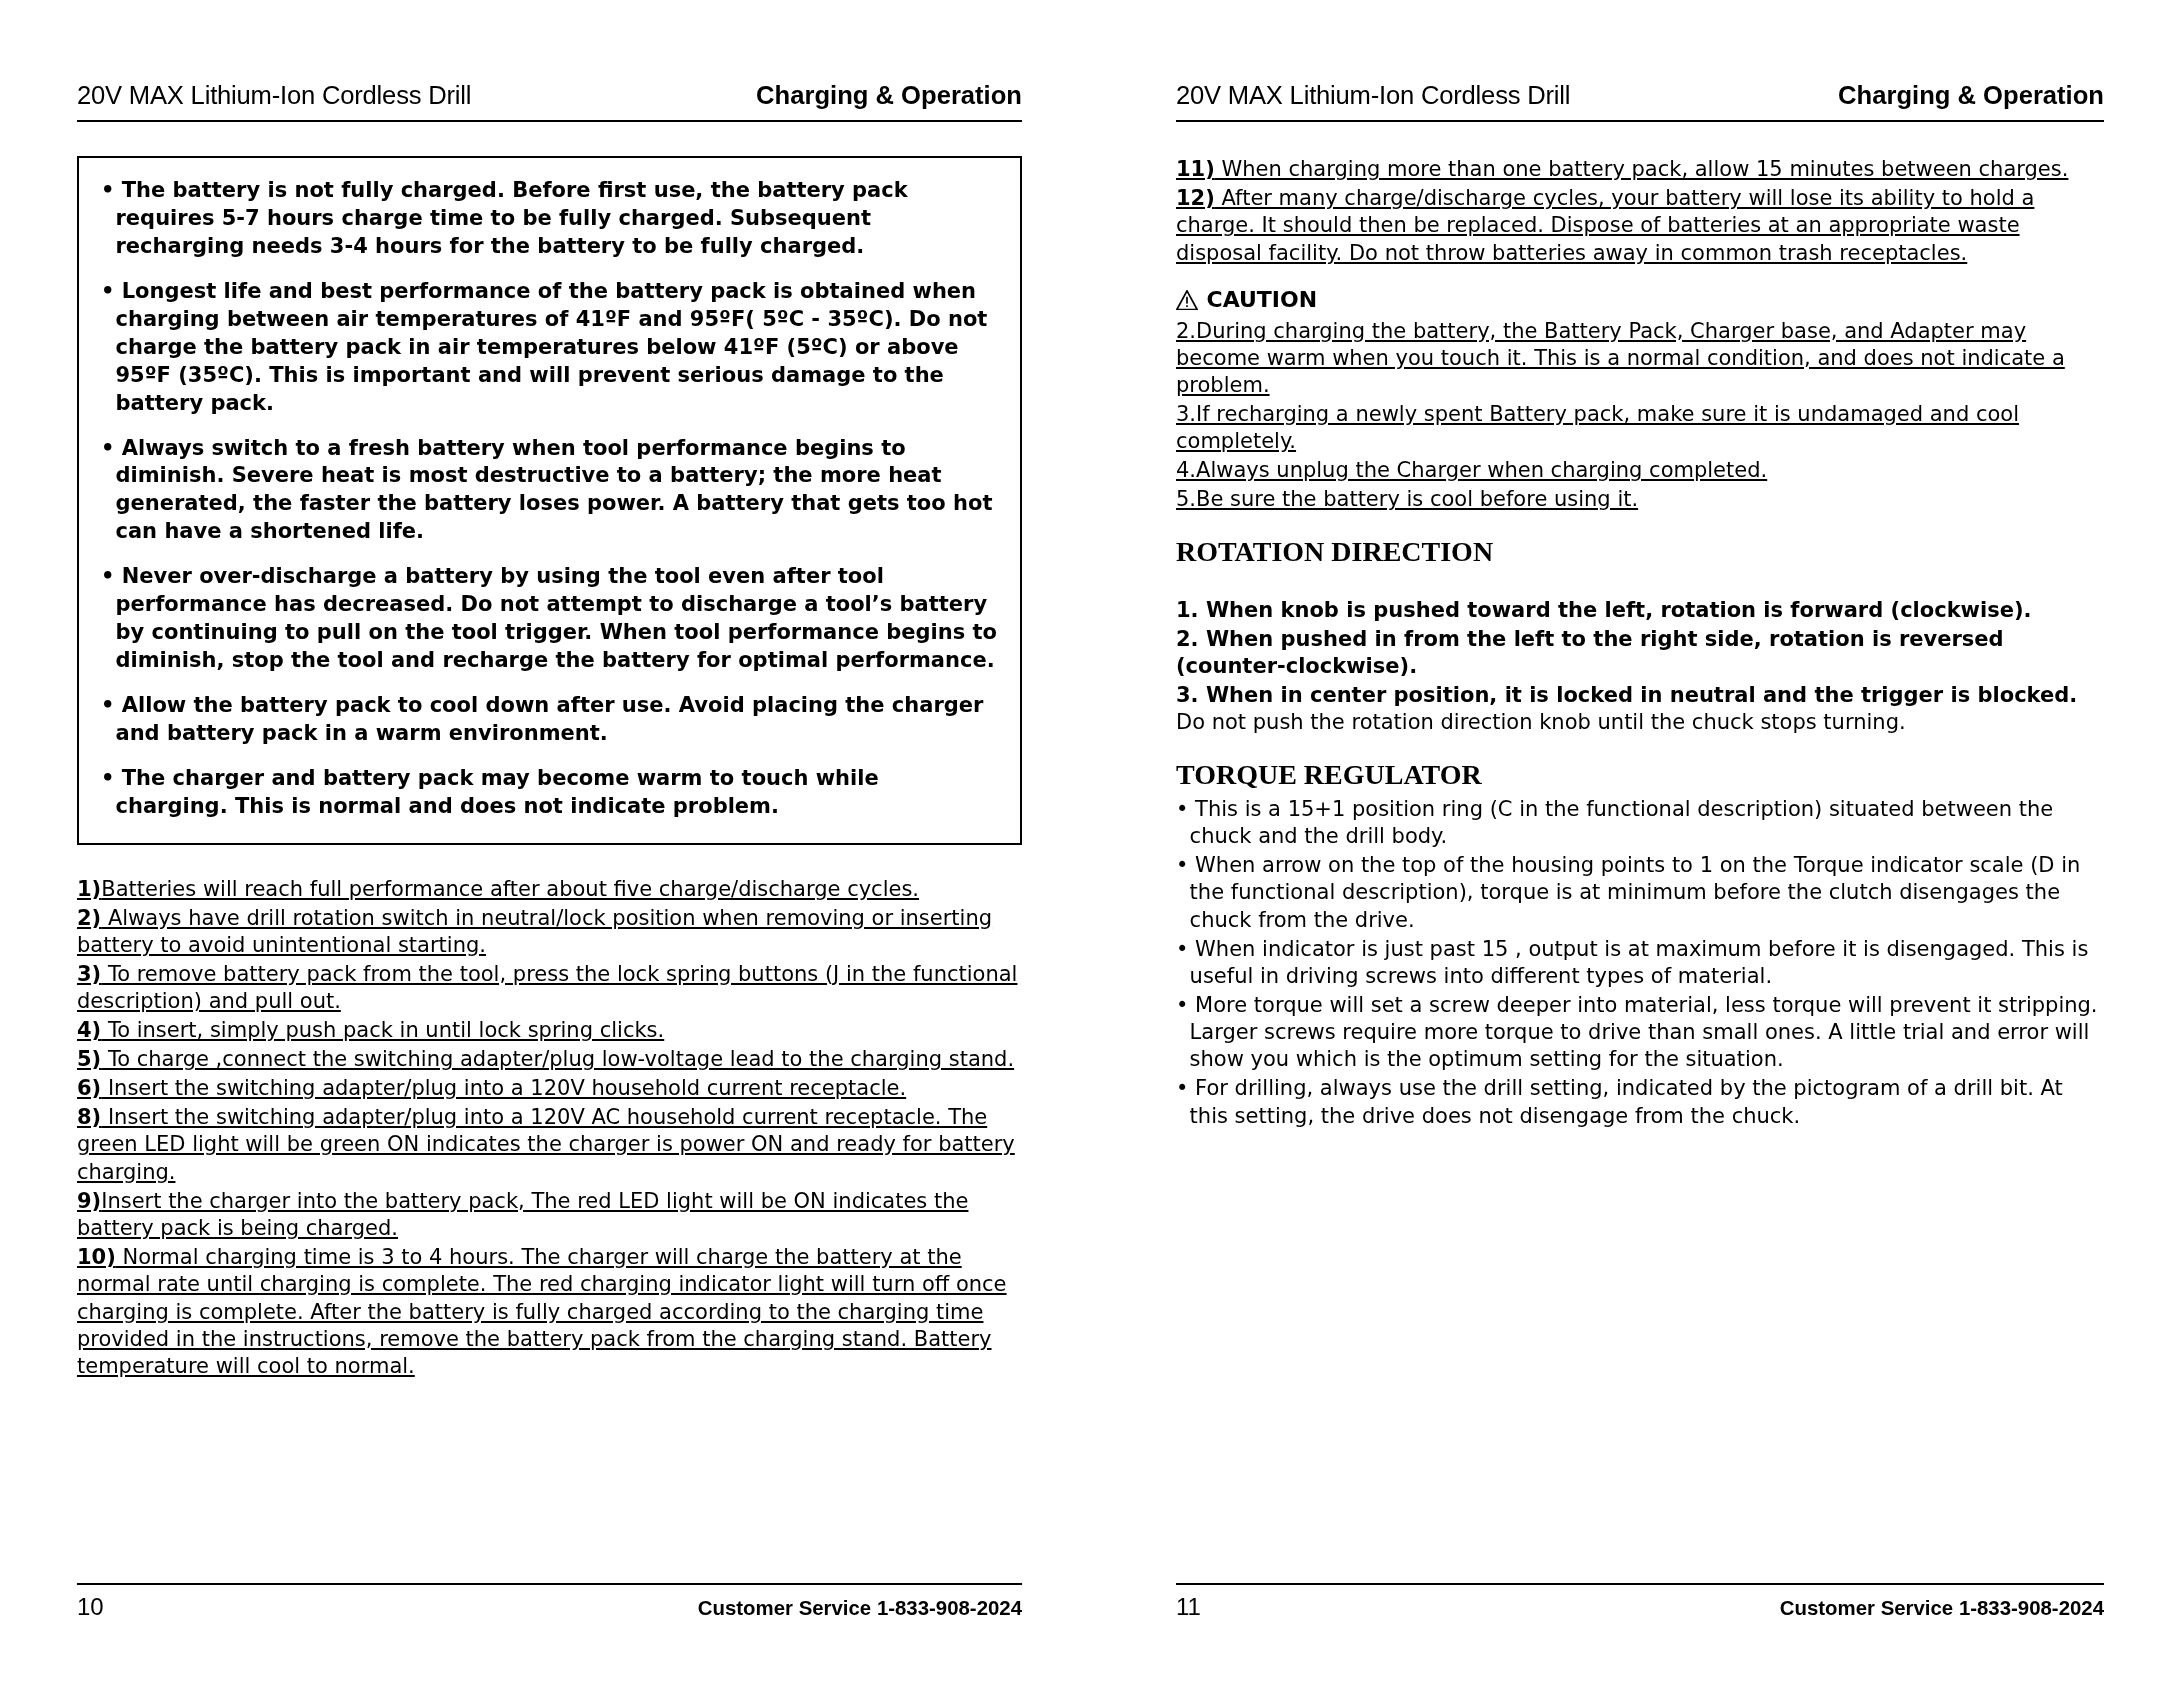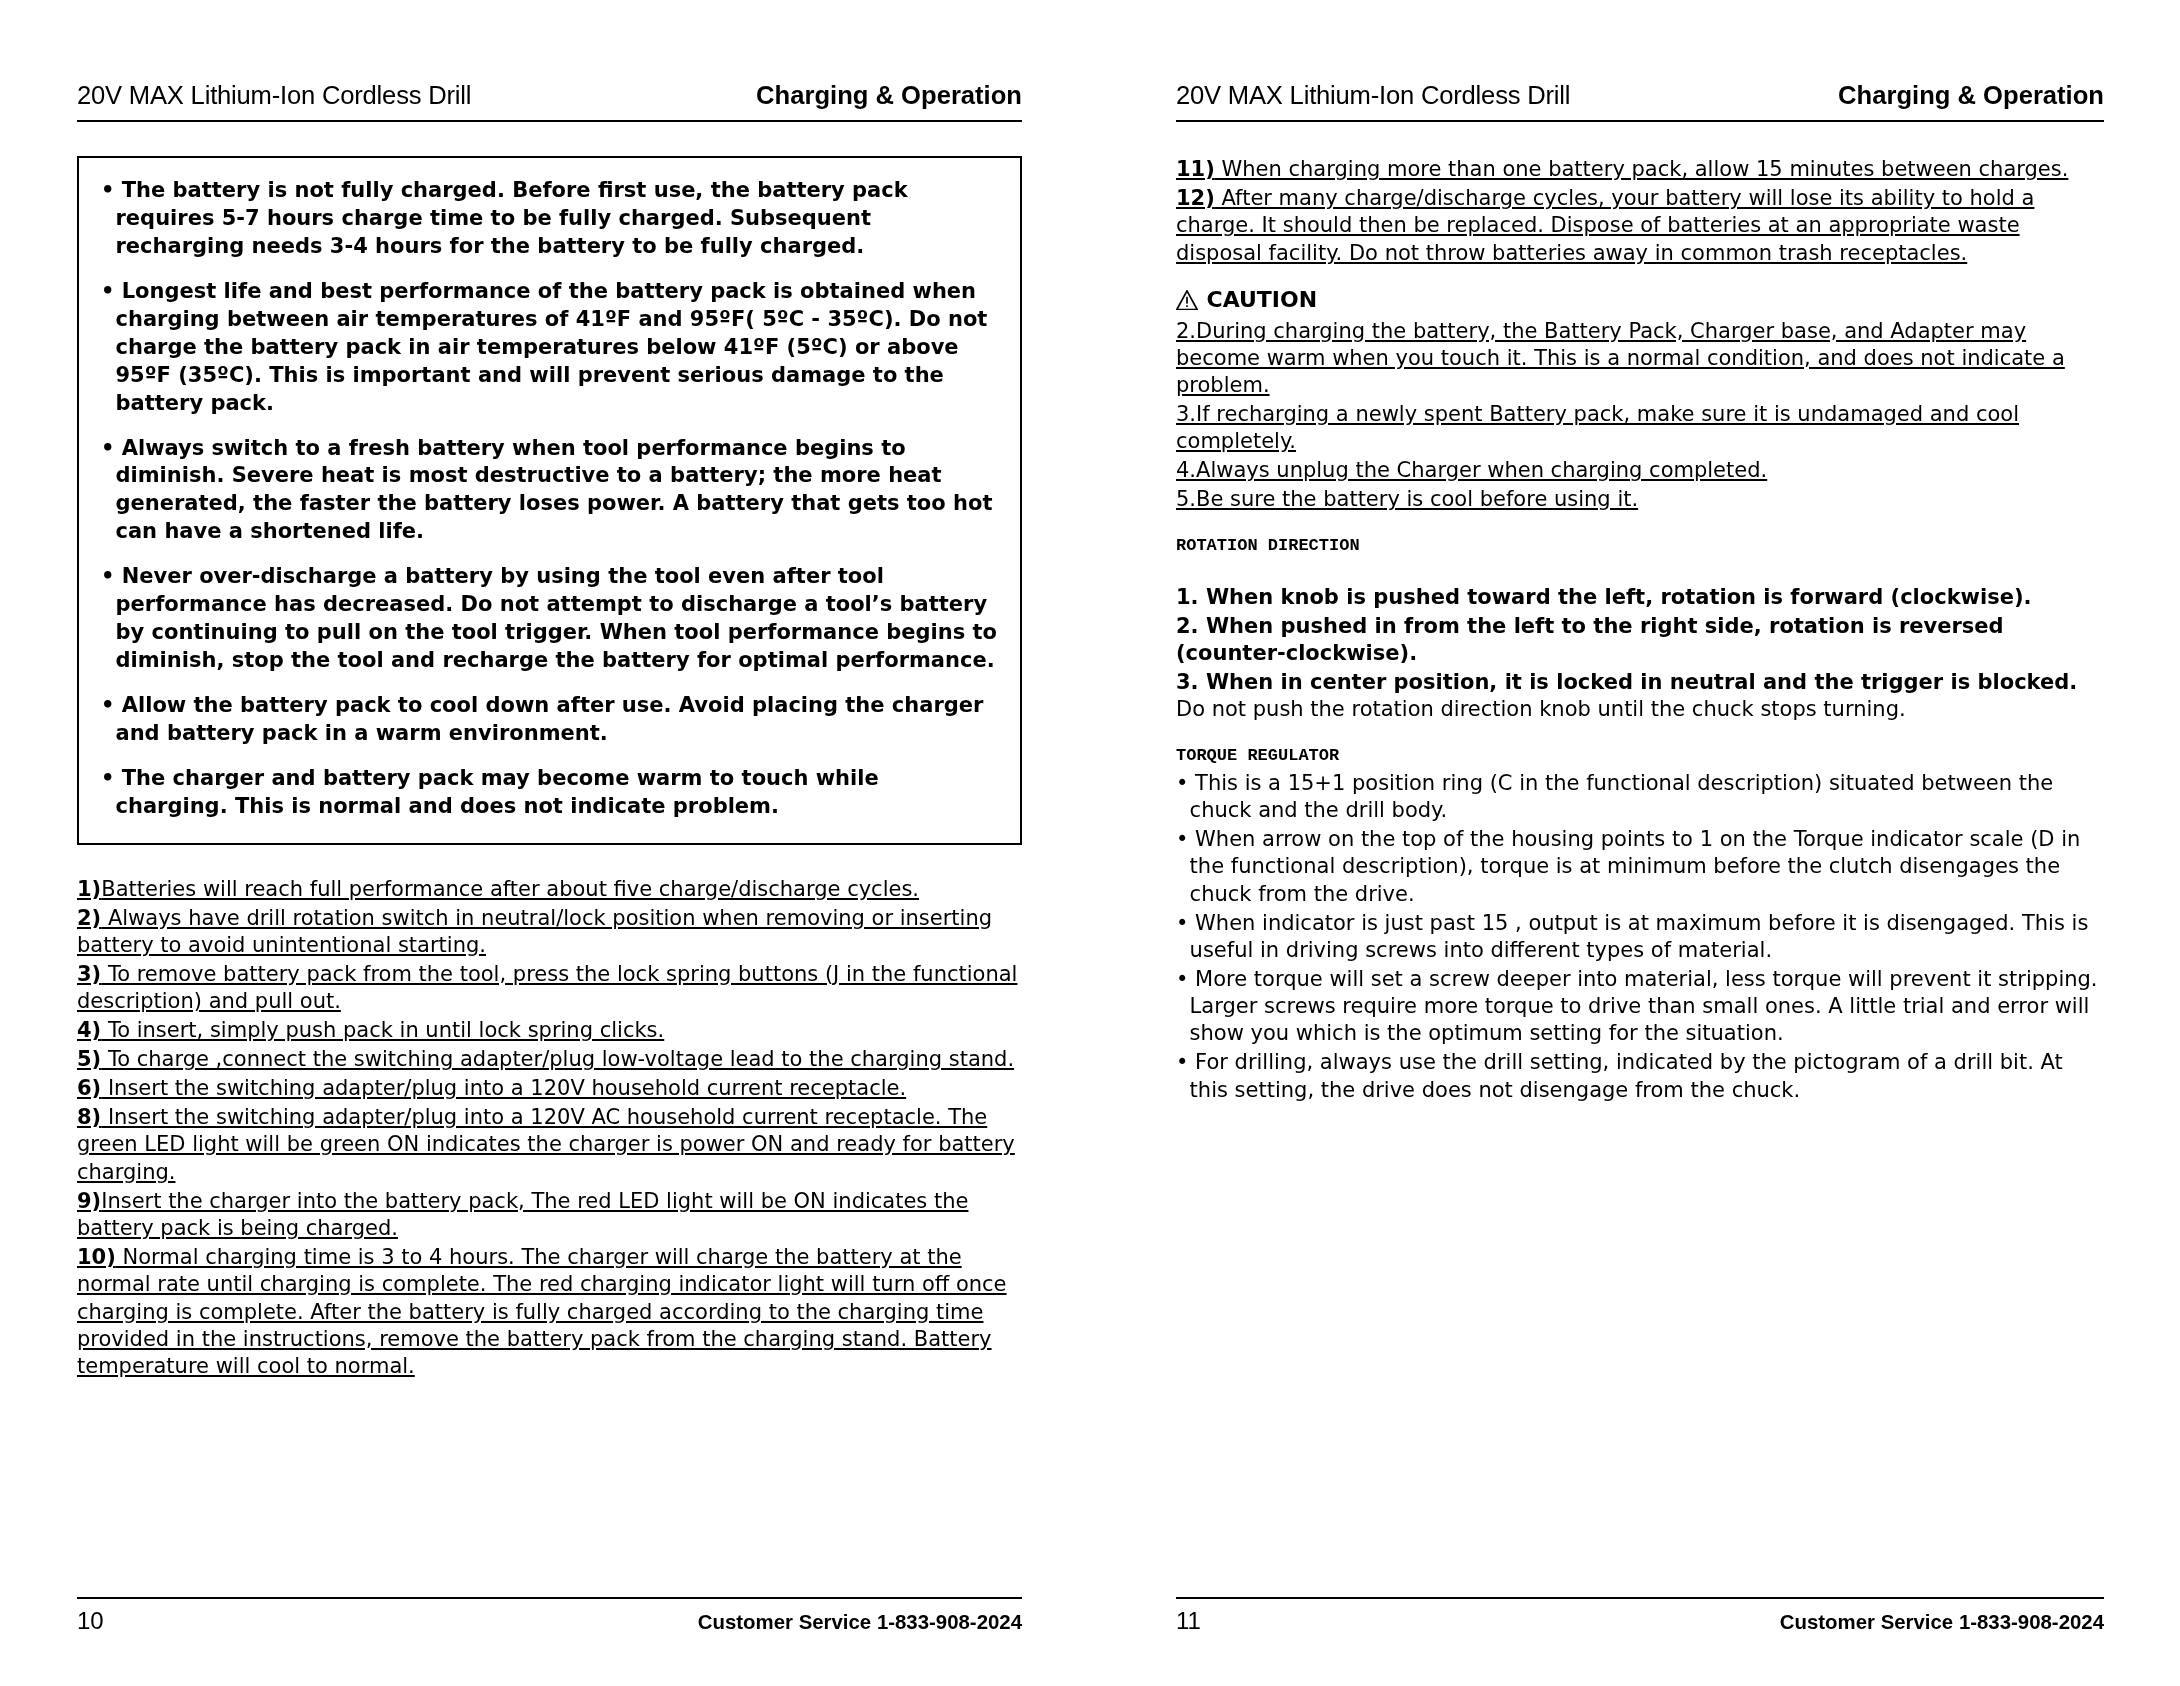--- a/index.html
+++ b/index.html
@@ -92,24 +92,24 @@
     margin: 20.4px 0 5.1px 0;
   }
   .warn-tri {
     display: inline-block;
     width: 22px;
     height: 20.4px;
     position: relative;
   }
   .warn-tri svg { display: block; }
   .sec-head {
-    font-size: 17px;
+    font-size: 28px;
     font-weight: bold;
     margin: 22px 0 5.1px 0;
-    font-family: Liberation Mono, monospace;
+    font-family: Liberation Serif, serif;
   }
   .bold-block {
     font-size: 21px;
     font-weight: bold;
     line-height: 1.3;
     margin: 0 0 3.4px 0;
   }
   .bold-block span.reg { font-weight: normal; }
   .rot-list { margin-top: 29px; }
   .rot-list p {
@@ -124,21 +124,21 @@
     line-height: 1.3;
     margin: 0 0 1.7px 0;
     text-indent: -13.6px;
     padding-left: 13.6px;
   }
   
   .page-footer {
     position: absolute;
     left: 77px;
     right: 77px;
-    bottom: 52px;
+    bottom: 66px;
   }
   .footer-rule {
     border-top: 2.6px solid #000;
     margin-bottom: 8.5px;
   }
   .footer-row {
     display: flex;
     justify-content: space-between;
     align-items: baseline;
   }

